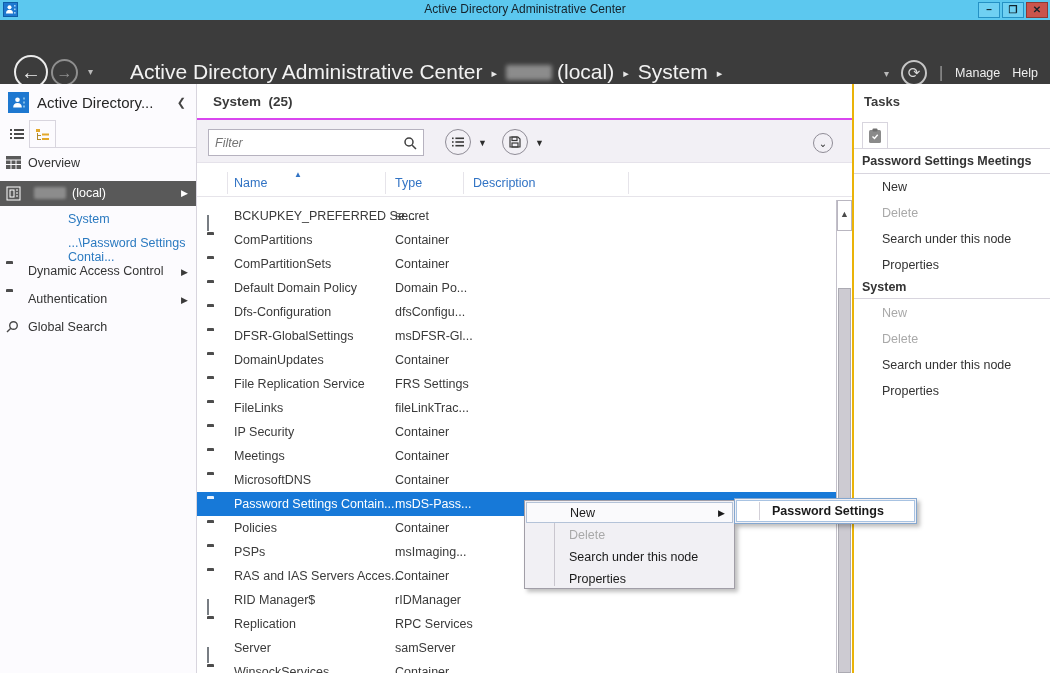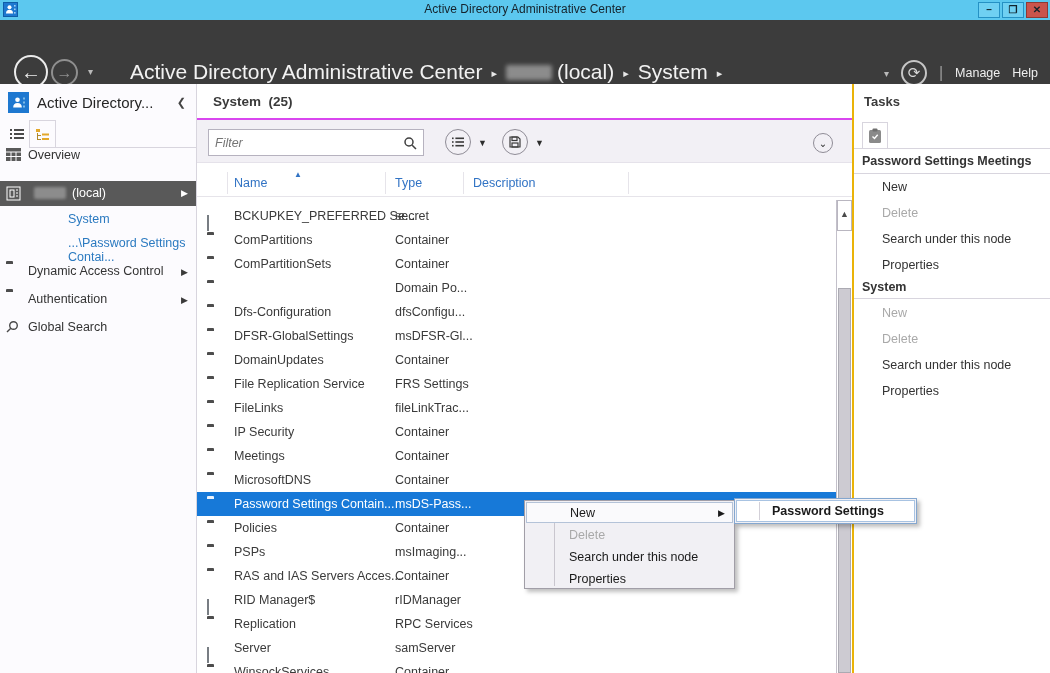--- a/index.html
+++ b/index.html
@@ -177,21 +177,21 @@
               <rect x="3" y="7" width="3" height="1" fill="#b08a2a"></rect>
               <rect x="7" y="5.5" width="7" height="2" fill="#e3a82b"></rect>
               <rect x="3" y="11" width="3" height="1" fill="#b08a2a"></rect>
               <rect x="7" y="10" width="7" height="2" fill="#e3a82b"></rect>
             </g>
           </svg>
       </span>
     </div>
     <div class="sb-tabline"></div>
 
-    <div class="sb-item" style="top:58px;padding-left:15px;">
+    <div class="sb-item" style="top:66px;padding-left:15px;">
       <span class="ic">
         <svg width="15" height="13" viewBox="0 0 15 13">
             <rect x="0" y="0" width="15" height="13" fill="#5a5a5a"></rect>
             <g stroke="#fcfbfe" stroke-width="1">
               <line x1="0" y1="4" x2="15" y2="4"></line>
               <line x1="0" y1="8.5" x2="15" y2="8.5"></line>
               <line x1="5" y1="4" x2="5" y2="13"></line>
               <line x1="10" y1="4" x2="10" y2="13"></line>
             </g>
           </svg>
@@ -299,20 +299,21 @@
           <span class="nm">ComPartitions</span>
           <span class="tp">Container</span>
         </div>
       <div class="trow">
           <span class="ic"><span class="folder"></span></span>
           <span class="nm">ComPartitionSets</span>
           <span class="tp">Container</span>
         </div>
       <div class="trow">
           <span class="ic"><span class="folder"></span></span>
+          <span class="nm">Default Domain Policy</span>
           <span class="tp">Domain Po...</span>
         </div>
       <div class="trow">
           <span class="ic"><span class="folder"></span></span>
           <span class="nm">Dfs-Configuration</span>
           <span class="tp">dfsConfigu...</span>
         </div>
       <div class="trow">
           <span class="ic"><span class="folder"></span></span>
           <span class="nm">DFSR-GlobalSettings</span>

